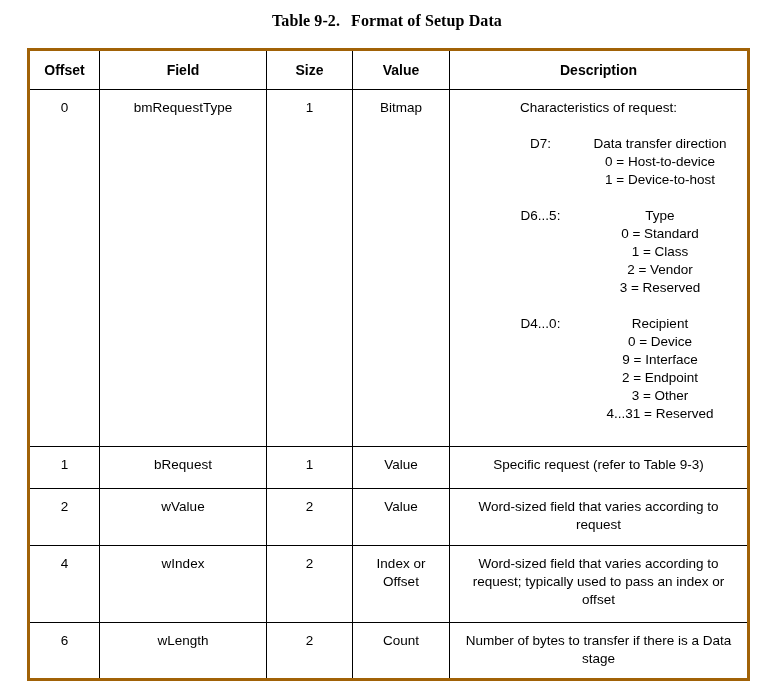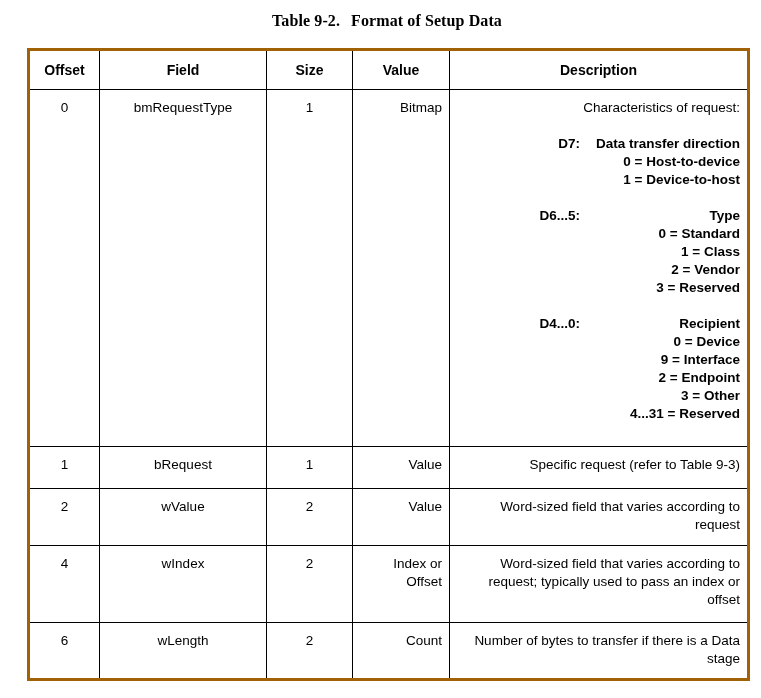--- a/index.html
+++ b/index.html
@@ -46,35 +46,34 @@
   th {
     vertical-align: middle;
     text-align: center;
     font-weight: bold;
     font-size: 14px;
     padding: 2px;
   }
   td { padding: 9px 7px 8px 7px; }
   td.center { text-align: center; padding-left: 2px; padding-right: 2px; }
   td.field-cell { text-align: center; }
-  td.value-cell, td.desc-cell { text-align: right; }
+  td.value-cell, td.desc-cell { text-align: center; }
 
   tbody tr:nth-child(1) { height: 357px; }
   tbody tr:nth-child(2) { height: 42px; }
   tbody tr:nth-child(3) { height: 57px; }
   tbody tr:nth-child(4) { height: 77px; }
   tbody tr:nth-child(5) { height: 57px; }
 
   .bitfield {
     margin-top: 18px;
     padding-left: 44px;
     display: grid;
     grid-template-columns: 79px 1fr;
     align-items: start;
-    font-weight: bold;
   }
   .bitfield-label { white-space: nowrap; }
   .bitfield-lines div { white-space: nowrap; }
 </style>
 </head>
 <body>
 
 <div class="page">
 
   <div class="title">

